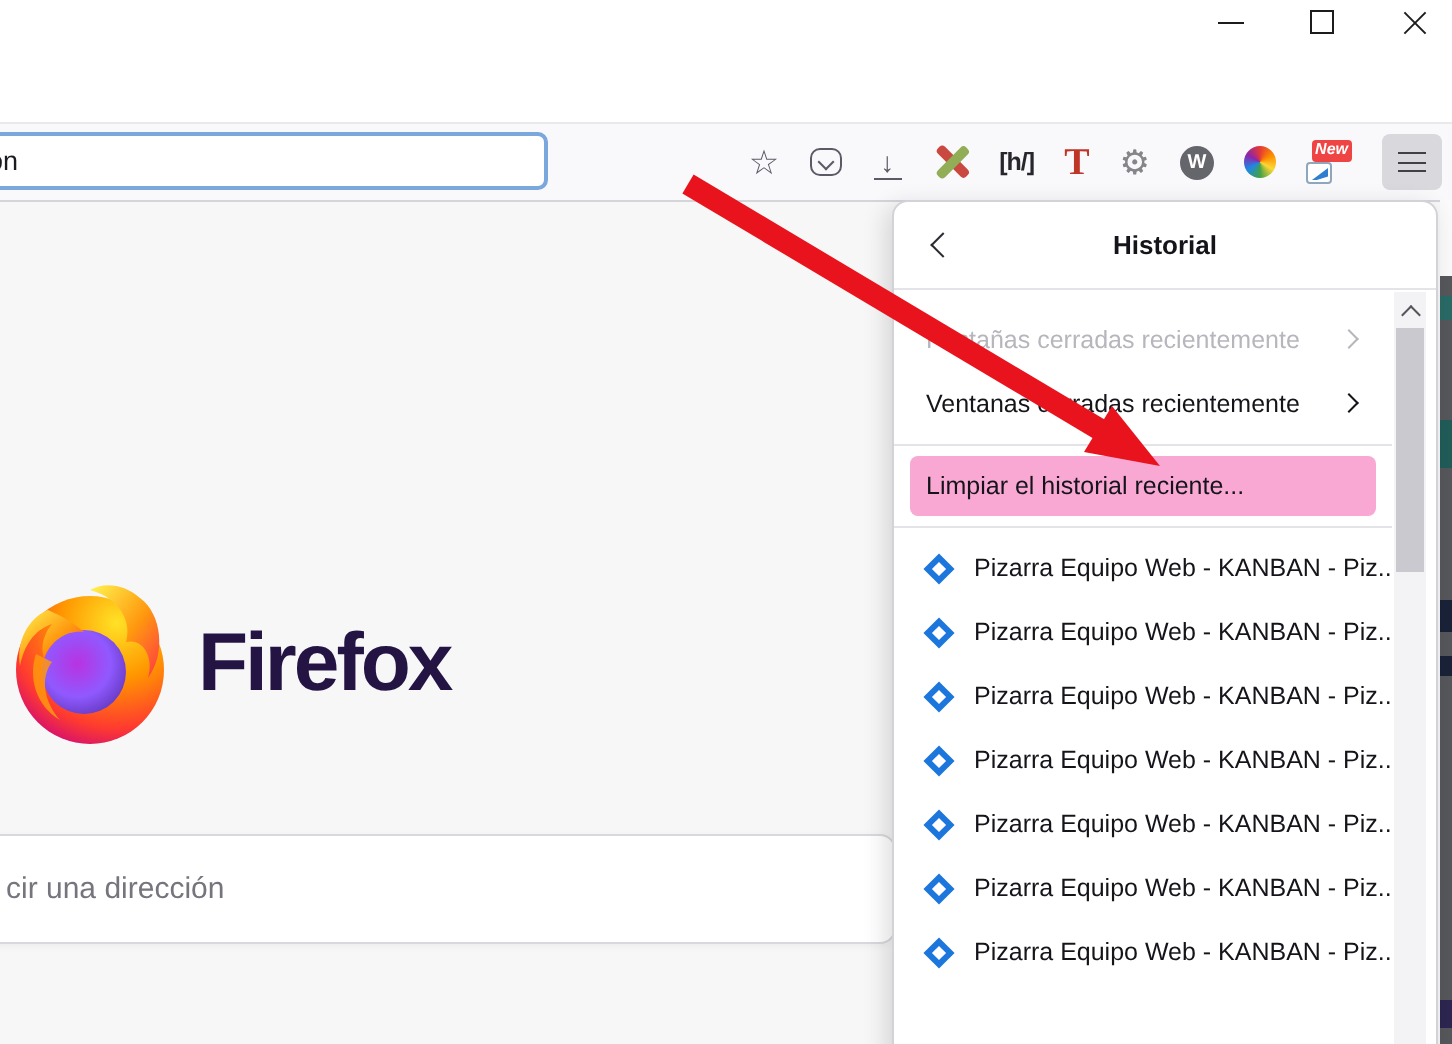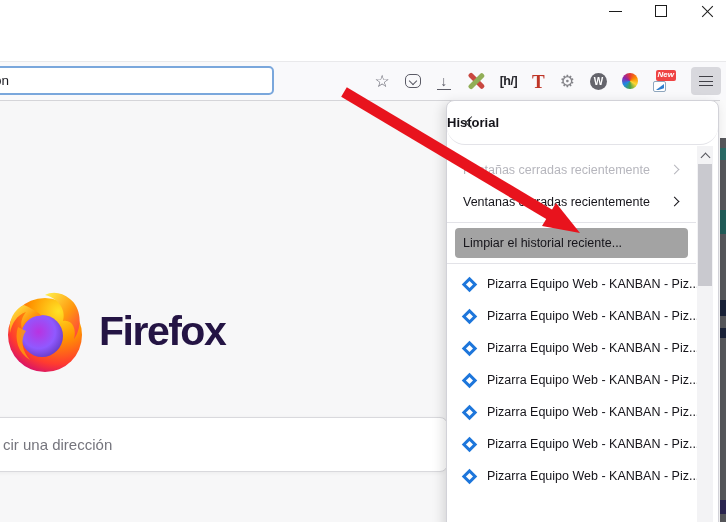--- a/index.html
+++ b/index.html
@@ -70,32 +70,32 @@
   .pe-2 { top:48px; height:12px; background:#2a6a66; }
   .pe-3 { top:110px; height:24px; background:#215c58; }
   .pe-4 { top:200px; height:16px; background:#1a2238; }
   .pe-5 { top:228px; height:10px; background:#1a2238; }
   .pe-6 { top:400px; height:14px; background:#2c2650; }
 
   
   .panel { position:absolute; left:446px; top:100px; width:273px; height:430px;
     background:#fff; border:1px solid #d2d2d8; border-radius:8px 8px 0 0;
     box-shadow:-3px 3px 12px rgba(0,0,0,.14); z-index:10; }
-  .panel-header { height:44px; display:flex; align-items:center; justify-content:flex-start;
-    position:relative; border-bottom:1px solid #e3e3e8; font-weight:700; font-size:13px;border-radius:18px; }
+  .panel-header { height:44px; display:flex; align-items:center; justify-content:center;
+    position:relative; border-bottom:1px solid #e3e3e8; font-weight:700; font-size:13px; }
   .back-chevron { position:absolute; left:20px; top:17px; width:9px; height:9px;
     border-left:1.8px solid #2b2b31; border-bottom:1.8px solid #2b2b31; transform:rotate(45deg); }
   .panel-body { position:relative; padding-top:9px; }
   .menu-row { height:32px; display:flex; align-items:center; padding:0 36px 0 16px;
     font-size:12.5px; position:relative; }
   .menu-row .chev { position:absolute; right:40px; top:12px; width:7px; height:7px;
     border-top:1.6px solid currentColor; border-right:1.6px solid currentColor; transform:rotate(45deg); }
   .menu-row.disabled { color:#b6b6bd; }
   .divider { border-top:1px solid #e3e3e8; margin:4px 0; width:calc(100% - 22px); }
-  .clear-row { margin:5px 30px 5px 8px; height:30px; background:#a3a3a3; border-radius:4px;
+  .clear-row { margin:5px 30px 5px 8px; height:30px; background:#f9a8d4; border-radius:4px;
     display:flex; align-items:center; padding-left:8px; font-size:12.5px; }
   .section-label { margin:9px 0 3px 16px; font-size:11.5px; color:#63636b; }
   .entry { height:32px; display:flex; align-items:center; padding-left:17px; gap:12px; font-size:12.5px; }
   .fav-diamond { width:11px; height:11px; flex:none; background:#1d76db; transform:rotate(45deg); position:relative; }
   .fav-diamond::after { content:""; position:absolute; inset:3px; background:#fff; }
   .entry span.txt { white-space:nowrap; overflow:hidden; }
 
   
   .scrollbar { position:absolute; top:45px; bottom:0; right:5px; width:16px; background:#f3f3f5; z-index:11; }
   .scroll-up { position:absolute; top:8px; left:4.5px; width:7px; height:7px;

